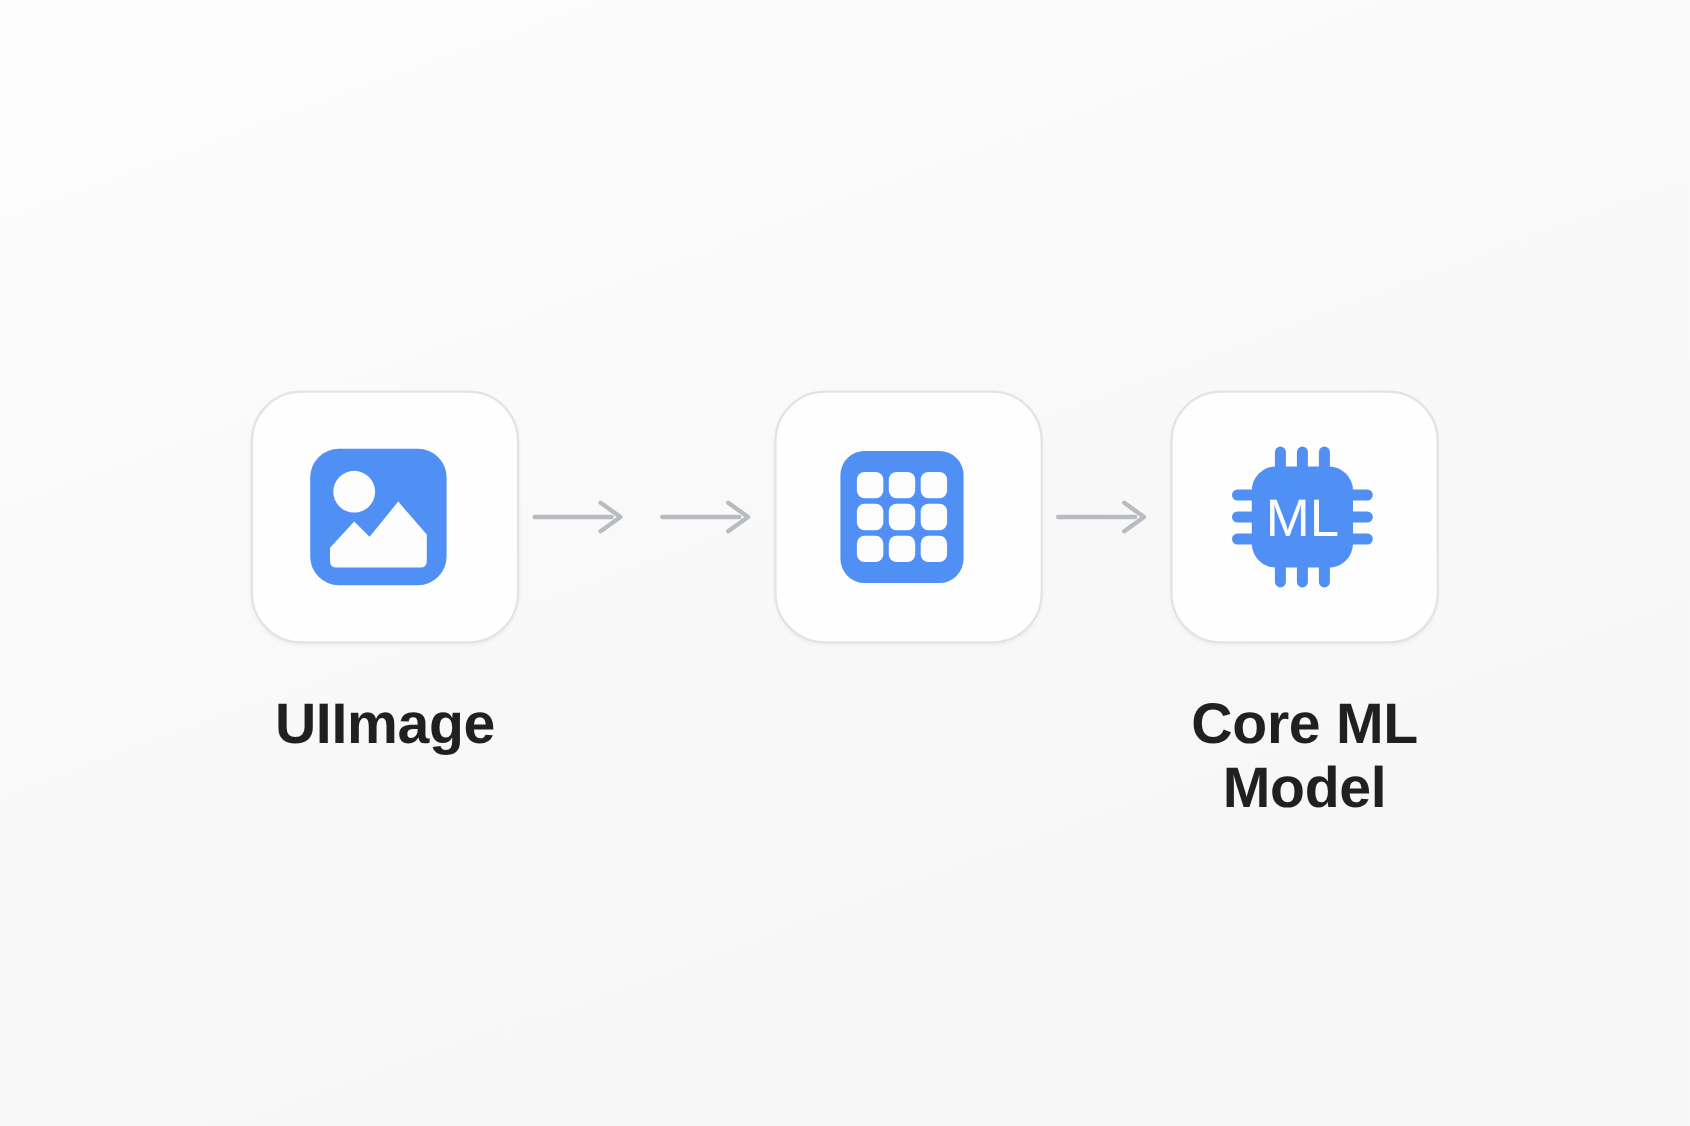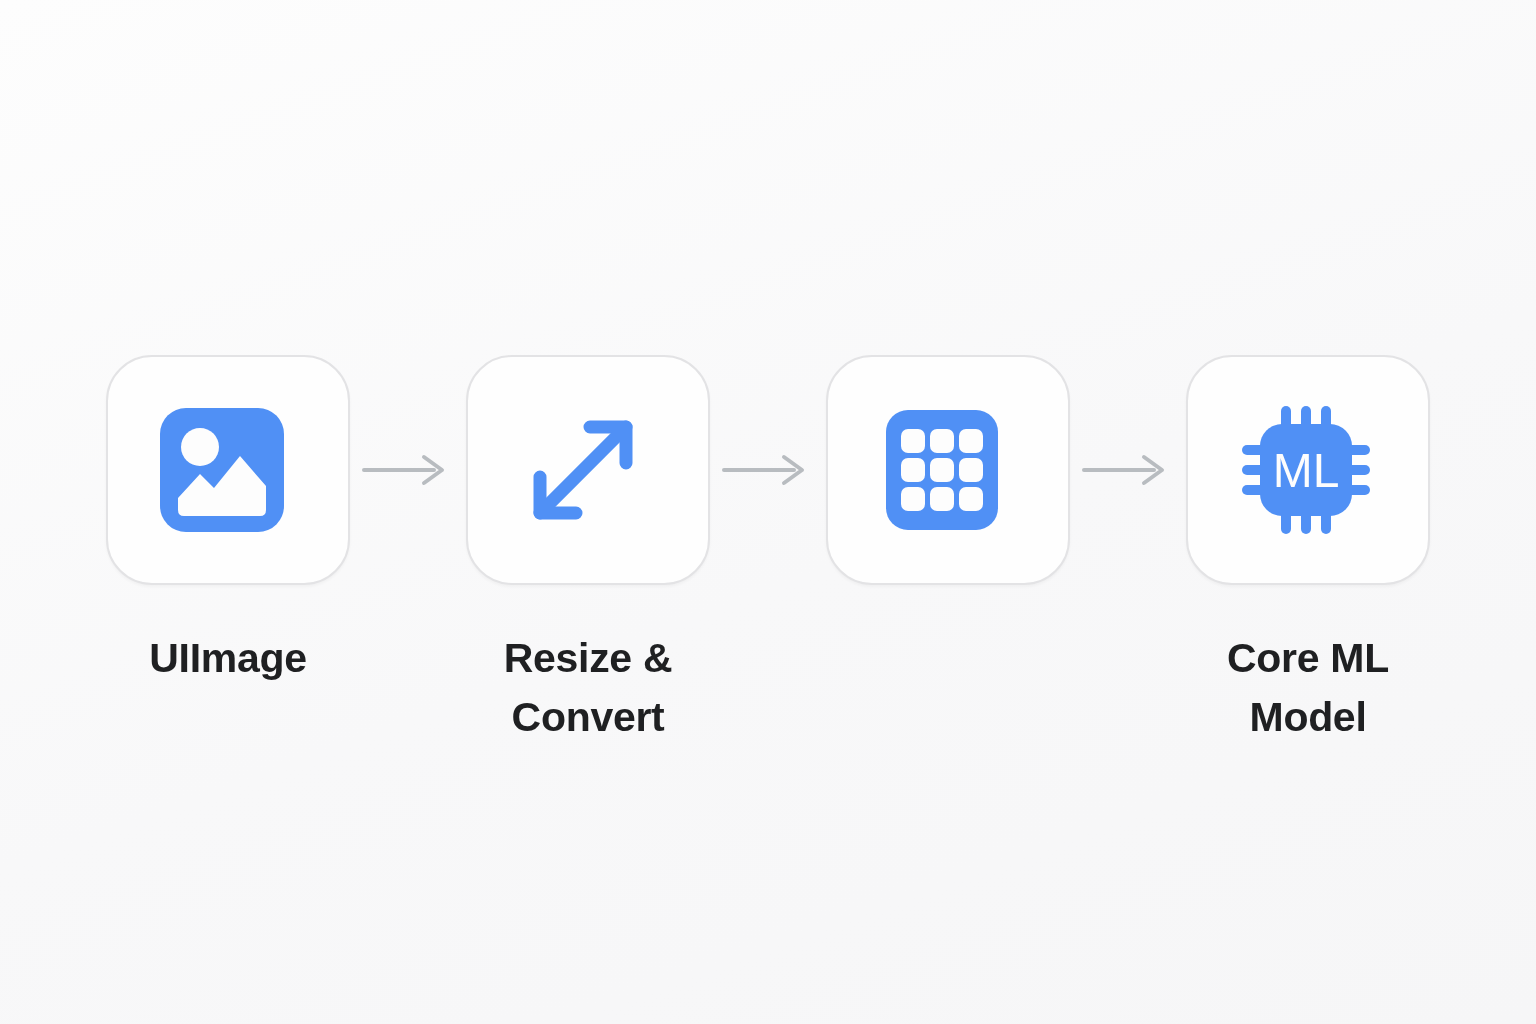--- a/index.html
+++ b/index.html
@@ -55,21 +55,21 @@
   .icon-wrap {
     width: 140px;
     height: 140px;
     display: flex;
     align-items: center;
     justify-content: flex-start;
   }
 
   .step-label {
     margin-top: 44px;
-    font-size: 41px;
+    font-size: 52px;
     font-weight: 700;
     color: #1f2022;
     line-height: 59px;
     text-align: center;
     letter-spacing: -0.3px;
     white-space: pre-line;
   }
 
   .connector {
     width: 116px;
@@ -100,33 +100,20 @@
       <div class="step-label">UIImage</div>
     </div>
 
     <div class="connector">
       <svg width="92" height="36" viewBox="0 0 92 36">
         <line x1="2" y1="18" x2="72" y2="18" stroke="#b8bcc0" stroke-width="4" stroke-linecap="round"></line>
         <polyline points="62,5 80,18 62,31" fill="none" stroke="#b8bcc0" stroke-width="4" stroke-linecap="round" stroke-linejoin="round"></polyline>
       </svg>
     </div>
 
-    <div class="step">
-      <div class="card">
-        <div class="icon-wrap">
-          <svg width="130" height="130" viewBox="0 0 130 130" aria-hidden="true">
-            <line x1="22" y1="108" x2="108" y2="22" stroke="#5090f5" stroke-width="13" stroke-linecap="round"></line>
-            <polyline points="72,22 108,22 108,58" fill="none" stroke="#5090f5" stroke-width="13" stroke-linecap="round" stroke-linejoin="round"></polyline>
-            <polyline points="22,72 22,108 58,108" fill="none" stroke="#5090f5" stroke-width="13" stroke-linecap="round" stroke-linejoin="round"></polyline>
-          </svg>
-        </div>
-      </div>
-      <div class="step-label">Resize &amp;
-Convert</div>
-    </div>
 
     <div class="connector">
       <svg width="92" height="36" viewBox="0 0 92 36">
         <line x1="2" y1="18" x2="72" y2="18" stroke="#b8bcc0" stroke-width="4" stroke-linecap="round"></line>
         <polyline points="62,5 80,18 62,31" fill="none" stroke="#b8bcc0" stroke-width="4" stroke-linecap="round" stroke-linejoin="round"></polyline>
       </svg>
     </div>
 
     <div class="step">
       <div class="card">

